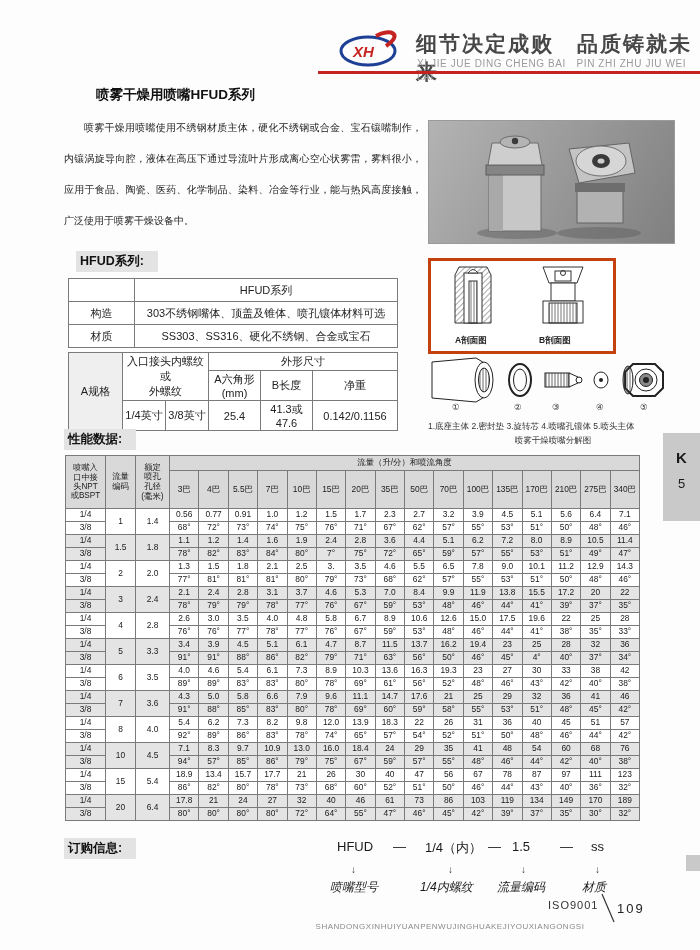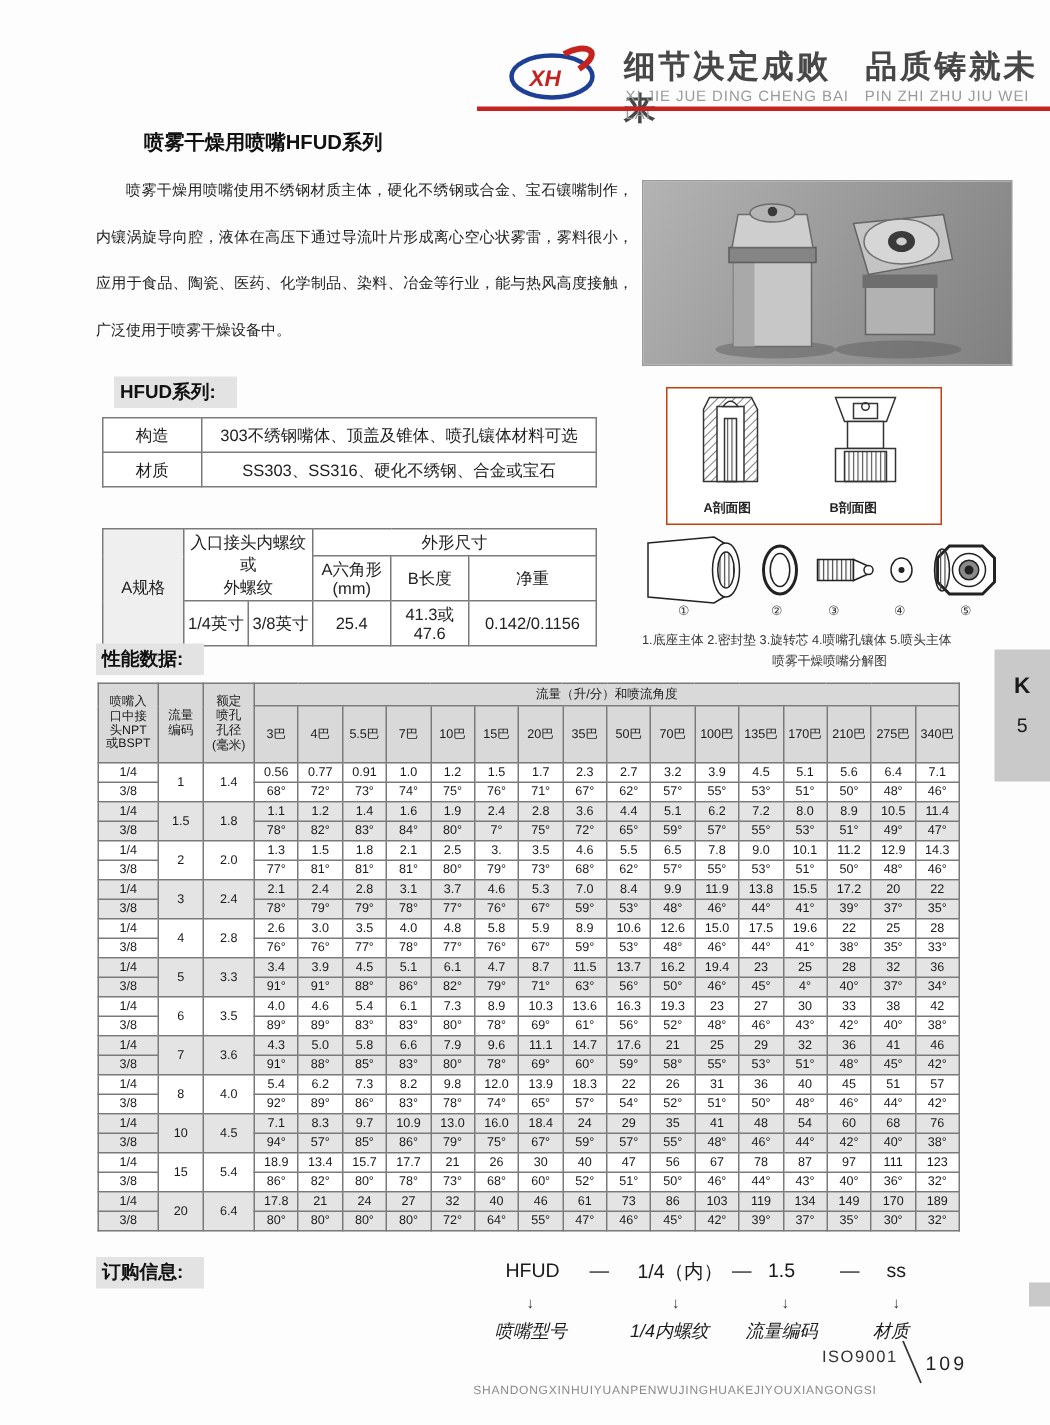--- a/index.html
+++ b/index.html
@@ -27,21 +27,21 @@
   
   table{border-collapse:collapse;table-layout:fixed;}
   .t1,.t2{width:330px;font-size:11px;}
   .t1 td,.t2 td,.t1 th,.t2 th{border:1px solid #7a7a7a;text-align:center;padding:1px 2px;
        font-weight:normal;color:#222;background:#fff;}
   .t1 td{height:20px;vertical-align:middle;}
   .t2 td{vertical-align:middle;}
   .cell-gray{background:#efefef !important;}
 
   
-  .diag-box{width:182px;height:90px;border:1px solid #c2410c;background:#fff;margin-left:16px;}
+  .diag-box{width:182px;height:90px;border:3px solid #c2410c;background:#fff;}
   .diag-label{font-size:8.5px;font-weight:bold;color:#222;}
   .caption{font-size:8.5px;color:#333;}
 
   
   .perf{width:575px;font-size:8.4px;}
   .perf th,.perf td{border:1px solid #7a7a7a;text-align:center;padding:0;line-height:1.15;
        font-weight:normal;color:#1a1a1a;background:#fff;vertical-align:middle;}
   .perf thead th{background:#d9d9d9;}
   .perf tbody td{height:12px;}
   .perf tr.g-shade td{background:#e4e4e4;}
@@ -104,20 +104,24 @@
   </div>
 
   <div class="abs sec-label" style="left:64px;top:251px;margin-left:12px;">HFUD系列:</div>
 
   <table class="t1 abs" style="left:68px;top:278px;">
     <colgroup>
         <col style="width:66px">
         <col>
       </colgroup>
     <tbody>
+        <tr>
+      <td></td>
+      <td>HFUD系列</td>
+    </tr>
     <tr>
       <td>构造</td>
       <td>303不绣钢嘴体、顶盖及锥体、喷孔镶体材料可选</td>
     </tr>
     <tr>
       <td>材质</td>
       <td>SS303、SS316、硬化不绣钢、合金或宝石</td>
     </tr>
   </tbody>
     </table>
@@ -421,21 +425,21 @@
         <tr>
           <td>1/4</td>
           <td rowspan="2">4</td>
           <td rowspan="2">2.8</td>
           <td>2.6</td>
           <td>3.0</td>
           <td>3.5</td>
           <td>4.0</td>
           <td>4.8</td>
           <td>5.8</td>
-          <td>5.9</td>
+          <td>6.7</td>
           <td>8.9</td>
           <td>10.6</td>
           <td>12.6</td>
           <td>15.0</td>
           <td>17.5</td>
           <td>19.6</td>
           <td>22</td>
           <td>25</td>
           <td>28</td>
         </tr>

